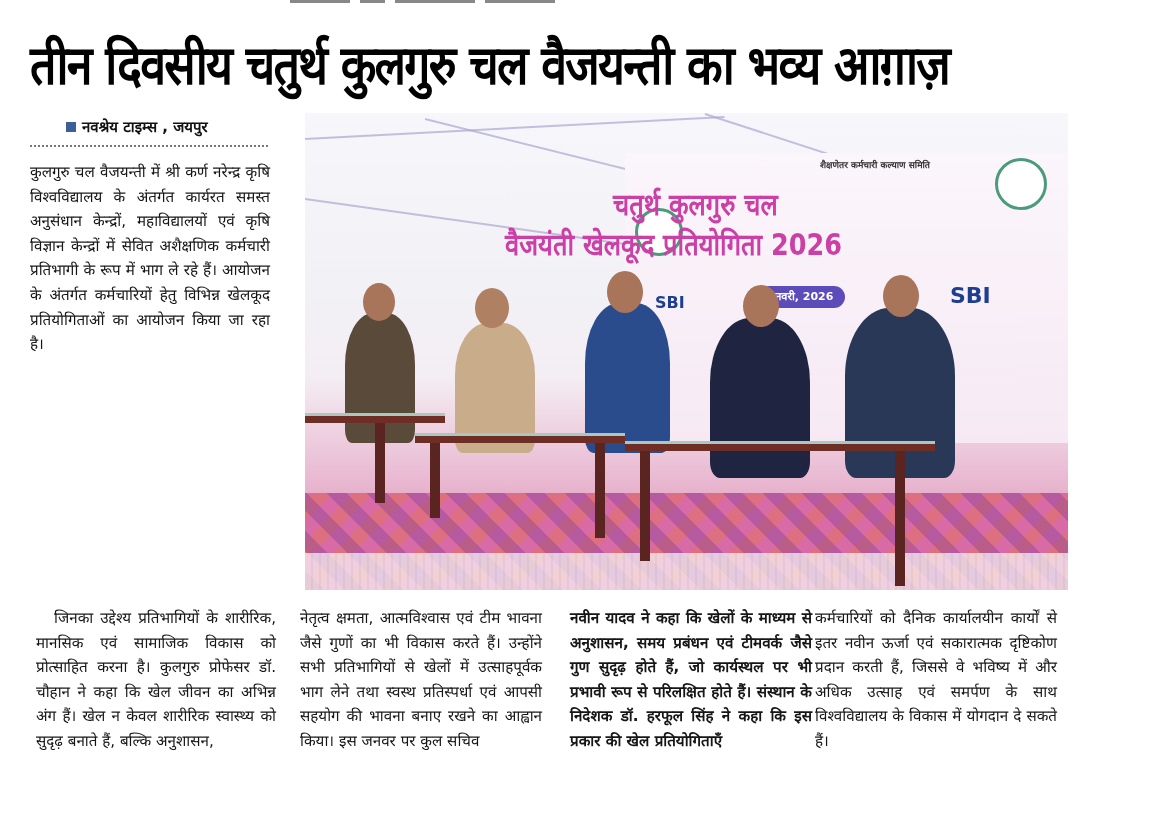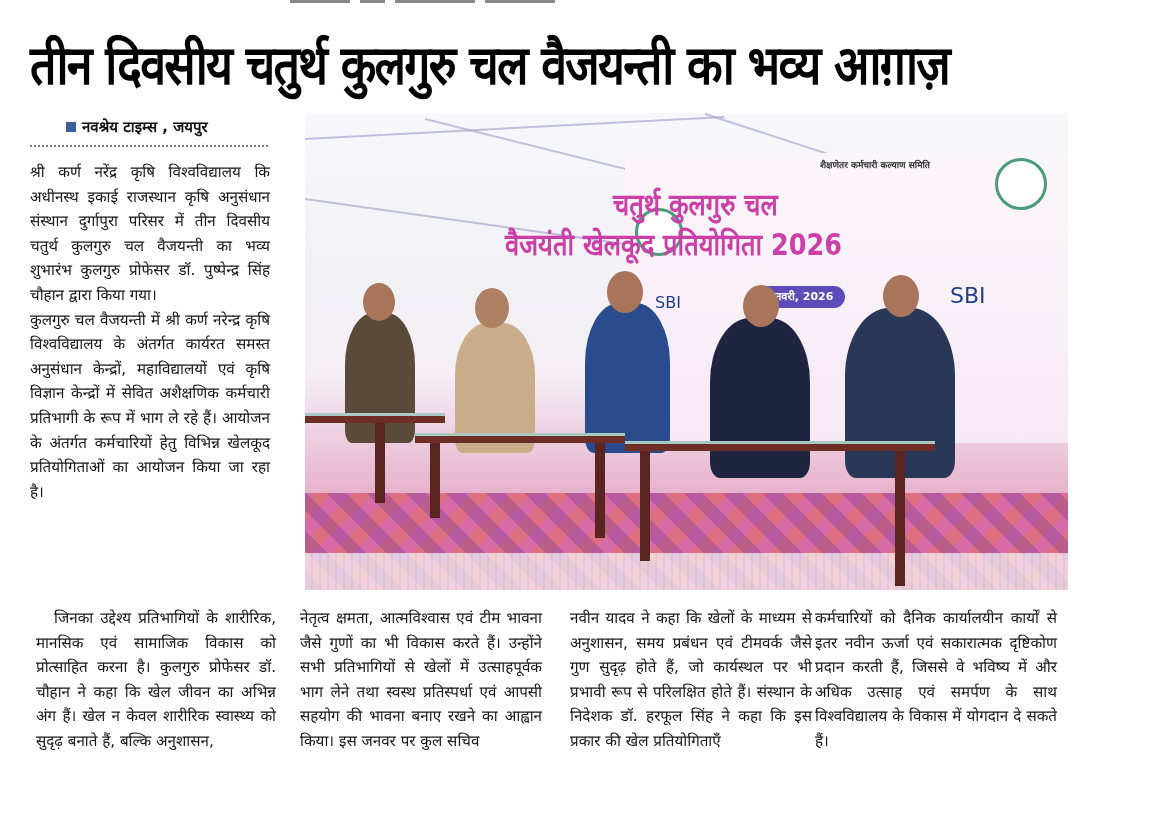--- a/index.html
+++ b/index.html
@@ -26,38 +26,38 @@
   .col {
     position: absolute; font-size: 15.2px; line-height: 24.6px; color: #161616;
     text-align: justify; text-align-last: auto;
   }
   .col p { margin: 0; }
   .col .indent { text-indent: 18px; }
 
   .col-left-top { left: 30px; top: 160px; width: 240px; }
   .col-left-bottom { left: 30px; top: 606px; width: 240px; margin-left: 6px; }
   .col-2 { left: 300px; top: 606px; width: 242px; }
-  .col-3 { left: 570px; top: 606px; width: 242px; }
+  .col-3 { left: 570px; top: 606px; width: 242px; font-weight: bold; }
   .col-4 { left: 815px; top: 606px; width: 242px; }
 
   .photo {
     position: absolute; left: 305px; top: 113px; width: 763px; height: 477px; overflow: hidden;
     background: linear-gradient(180deg, #f7f7fb 0%, #f1f1f6 35%, #f4eef4 55%, #e8b6cf 78%, #c96ea2 100%);
   }
   .tent-line { position: absolute; height: 2px; background: #a9a6cf; transform-origin: left center; opacity: .7; }
   .banner {
     position: absolute; left: 320px; top: 150px; width: 400px; height: 210px;
     background: linear-gradient(180deg, #fbf6fb 0%, #f6e9f4 100%);
   }
   .banner-org { position: absolute; left: 180px; top: 163px; font-size: 9px; color: #333; font-weight: bold; }
   .banner-title1 { position: absolute; left: 306px; top: 108px; font-size: 30px; font-weight: bold; color: #cb3fa7; white-space: nowrap; transform: scaleX(.85); transform-origin: left; }
   .banner-title2 { position: absolute; left: 240px; top: 148px; font-size: 30px; font-weight: bold; color: #cb3fa7; white-space: nowrap; transform: scaleX(.85); transform-origin: left; }
   .banner-date { position: absolute; left: 455px; top: 176px; height: 22px; padding: 0 12px; border-radius: 11px; background: #5c4cba; color: #fff; font-size: 11px; line-height: 22px; font-weight: bold; }
   .banner-logo { position: absolute; width: 48px; height: 48px; border-radius: 50%; border: 3px solid #4b9b7a; background: #fff; }
-  .sbi { position: absolute; font-weight: normal; color: #1e3f8f; font-size: 22px; }
+  .sbi { position: absolute; font-weight: bold; color: #1e3f8f; font-size: 22px; }
   .sbi-small { font-size: 16px; }
 
   .person { position: absolute; border-radius: 40% 40% 10% 10%; }
   .head { position: absolute; border-radius: 50%; background: #a8745a; }
   .table-top { position: absolute; height: 10px; background: #6e2d25; border-top: 3px solid #a8c9c2; }
   .table-leg { position: absolute; width: 10px; background: #5a2520; }
   .carpet {
     position: absolute; left: 0; top: 380px; width: 763px; height: 97px;
     background:
       repeating-linear-gradient(45deg, rgba(120,60,150,.35) 0 14px, transparent 14px 28px),
@@ -74,21 +74,20 @@
 </div>
 
 <h1 class="headline">तीन दिवसीय चतुर्थ कुलगुरु चल वैजयन्ती का भव्य आग़ाज़</h1>
 
 <div class="byline">
   <span class="square"></span><span>नवश्रेय टाइम्स , जयपुर</span>
 </div>
 <div class="dotted-rule"></div>
 
 <div class="col col-left-top">
-  <p>श्री कर्ण नरेंद्र कृषि विश्वविद्यालय कि अधीनस्थ इकाई राजस्थान कृषि अनुसंधान संस्थान दुर्गापुरा परिसर में तीन दिवसीय चतुर्थ कुलगुरु चल वैजयन्ती का भव्य शुभारंभ कुलगुरु प्रोफेसर डॉ. पुष्पेन्द्र सिंह चौहान द्वारा किया गया।</p>
   <p>कुलगुरु चल वैजयन्ती में श्री कर्ण नरेन्द्र कृषि विश्वविद्यालय के अंतर्गत कार्यरत समस्त अनुसंधान केन्द्रों, महाविद्यालयों एवं कृषि विज्ञान केन्द्रों में सेवित अशैक्षणिक कर्मचारी प्रतिभागी के रूप में भाग ले रहे हैं। आयोजन के अंतर्गत कर्मचारियों हेतु विभिन्न खेलकूद प्रतियोगिताओं का आयोजन किया जा रहा है।</p>
 </div>
 
 <div class="photo">
   <div class="tent-line" style="left:0;top:25px;width:420px;transform:rotate(-3deg)"></div>
   <div class="tent-line" style="left:120px;top:5px;width:380px;transform:rotate(14deg)"></div>
   <div class="tent-line" style="left:0;top:85px;width:380px;transform:rotate(8deg)"></div>
   <div class="tent-line" style="left:400px;top:0;width:300px;transform:rotate(18deg)"></div>
 
   <div class="banner" style="left:320px;top:40px;width:443px;height:290px;"></div>

